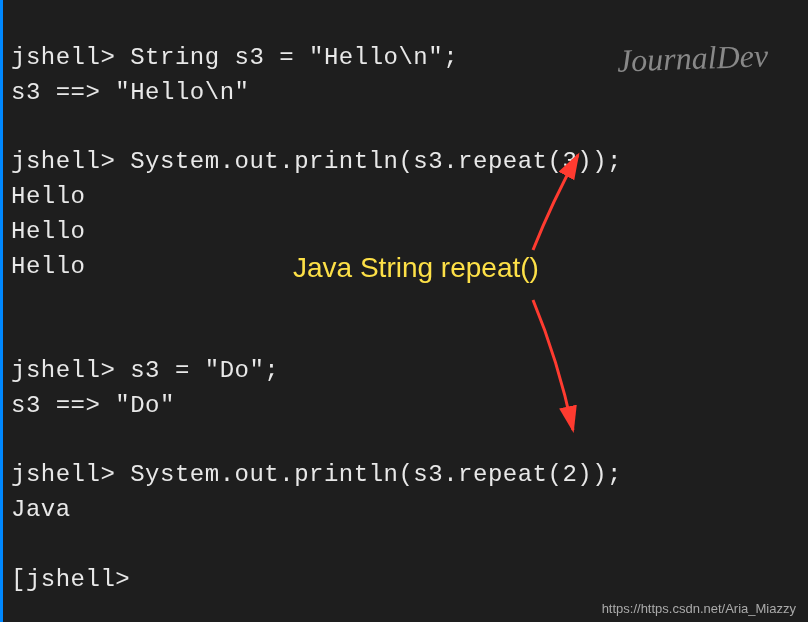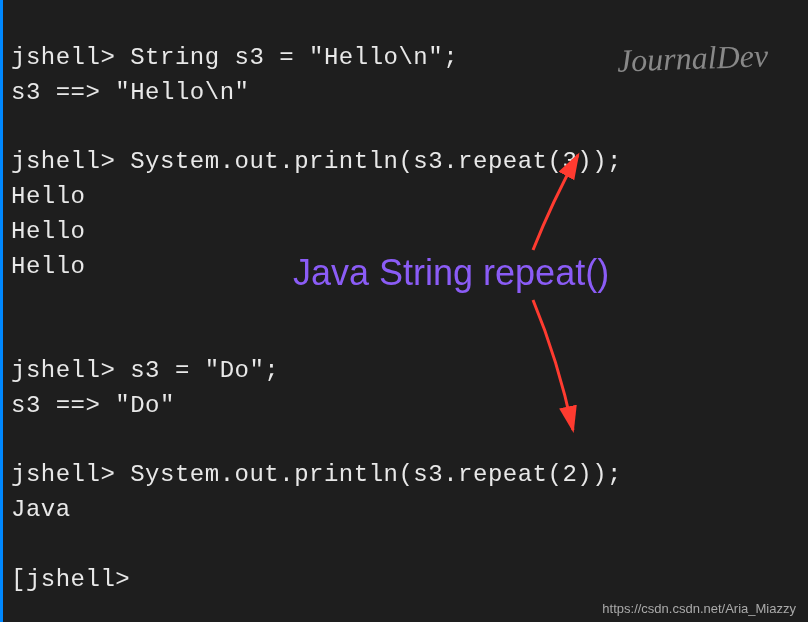--- a/index.html
+++ b/index.html
@@ -32,22 +32,22 @@
       font-size: 32px;
       color: #888;
       font-style: italic;
       transform: rotate(-2deg);
     }
     .annotation {
       position: absolute;
       top: 252px;
       left: 290px;
       font-family: 'Helvetica Neue', Arial, sans-serif;
-      font-size: 36px;
-      color: #8b5cf6;
+      font-size: 28px;
+      color: #fde047;
       font-weight: 400;
     }
     .arrow-container {
       position: absolute;
       top: 0;
       left: 0;
       width: 808px;
       height: 622px;
       pointer-events: none;
     }
@@ -89,13 +89,13 @@
 <svg class="arrow-container" width="808" height="622">
   <defs>
     <marker id="arrowhead" markerWidth="10" markerHeight="10" refX="8" refY="3" orient="auto">
       <polygon points="0 0, 9 3, 0 6" fill="#ff3b30"></polygon>
     </marker>
   </defs>
   <path d="M 530 250 Q 550 200, 575 155" stroke="#ff3b30" stroke-width="3" fill="none" marker-end="url(#arrowhead)"></path>
   <path d="M 530 300 Q 555 360, 570 430" stroke="#ff3b30" stroke-width="3" fill="none" marker-end="url(#arrowhead)"></path>
 </svg>
 
-<div class="footer-url">https://csdn.csdn.net/Aria_Miazzy</div>
+<div class="footer-url">https://https.csdn.net/Aria_Miazzy</div>
 
 </body></html>

